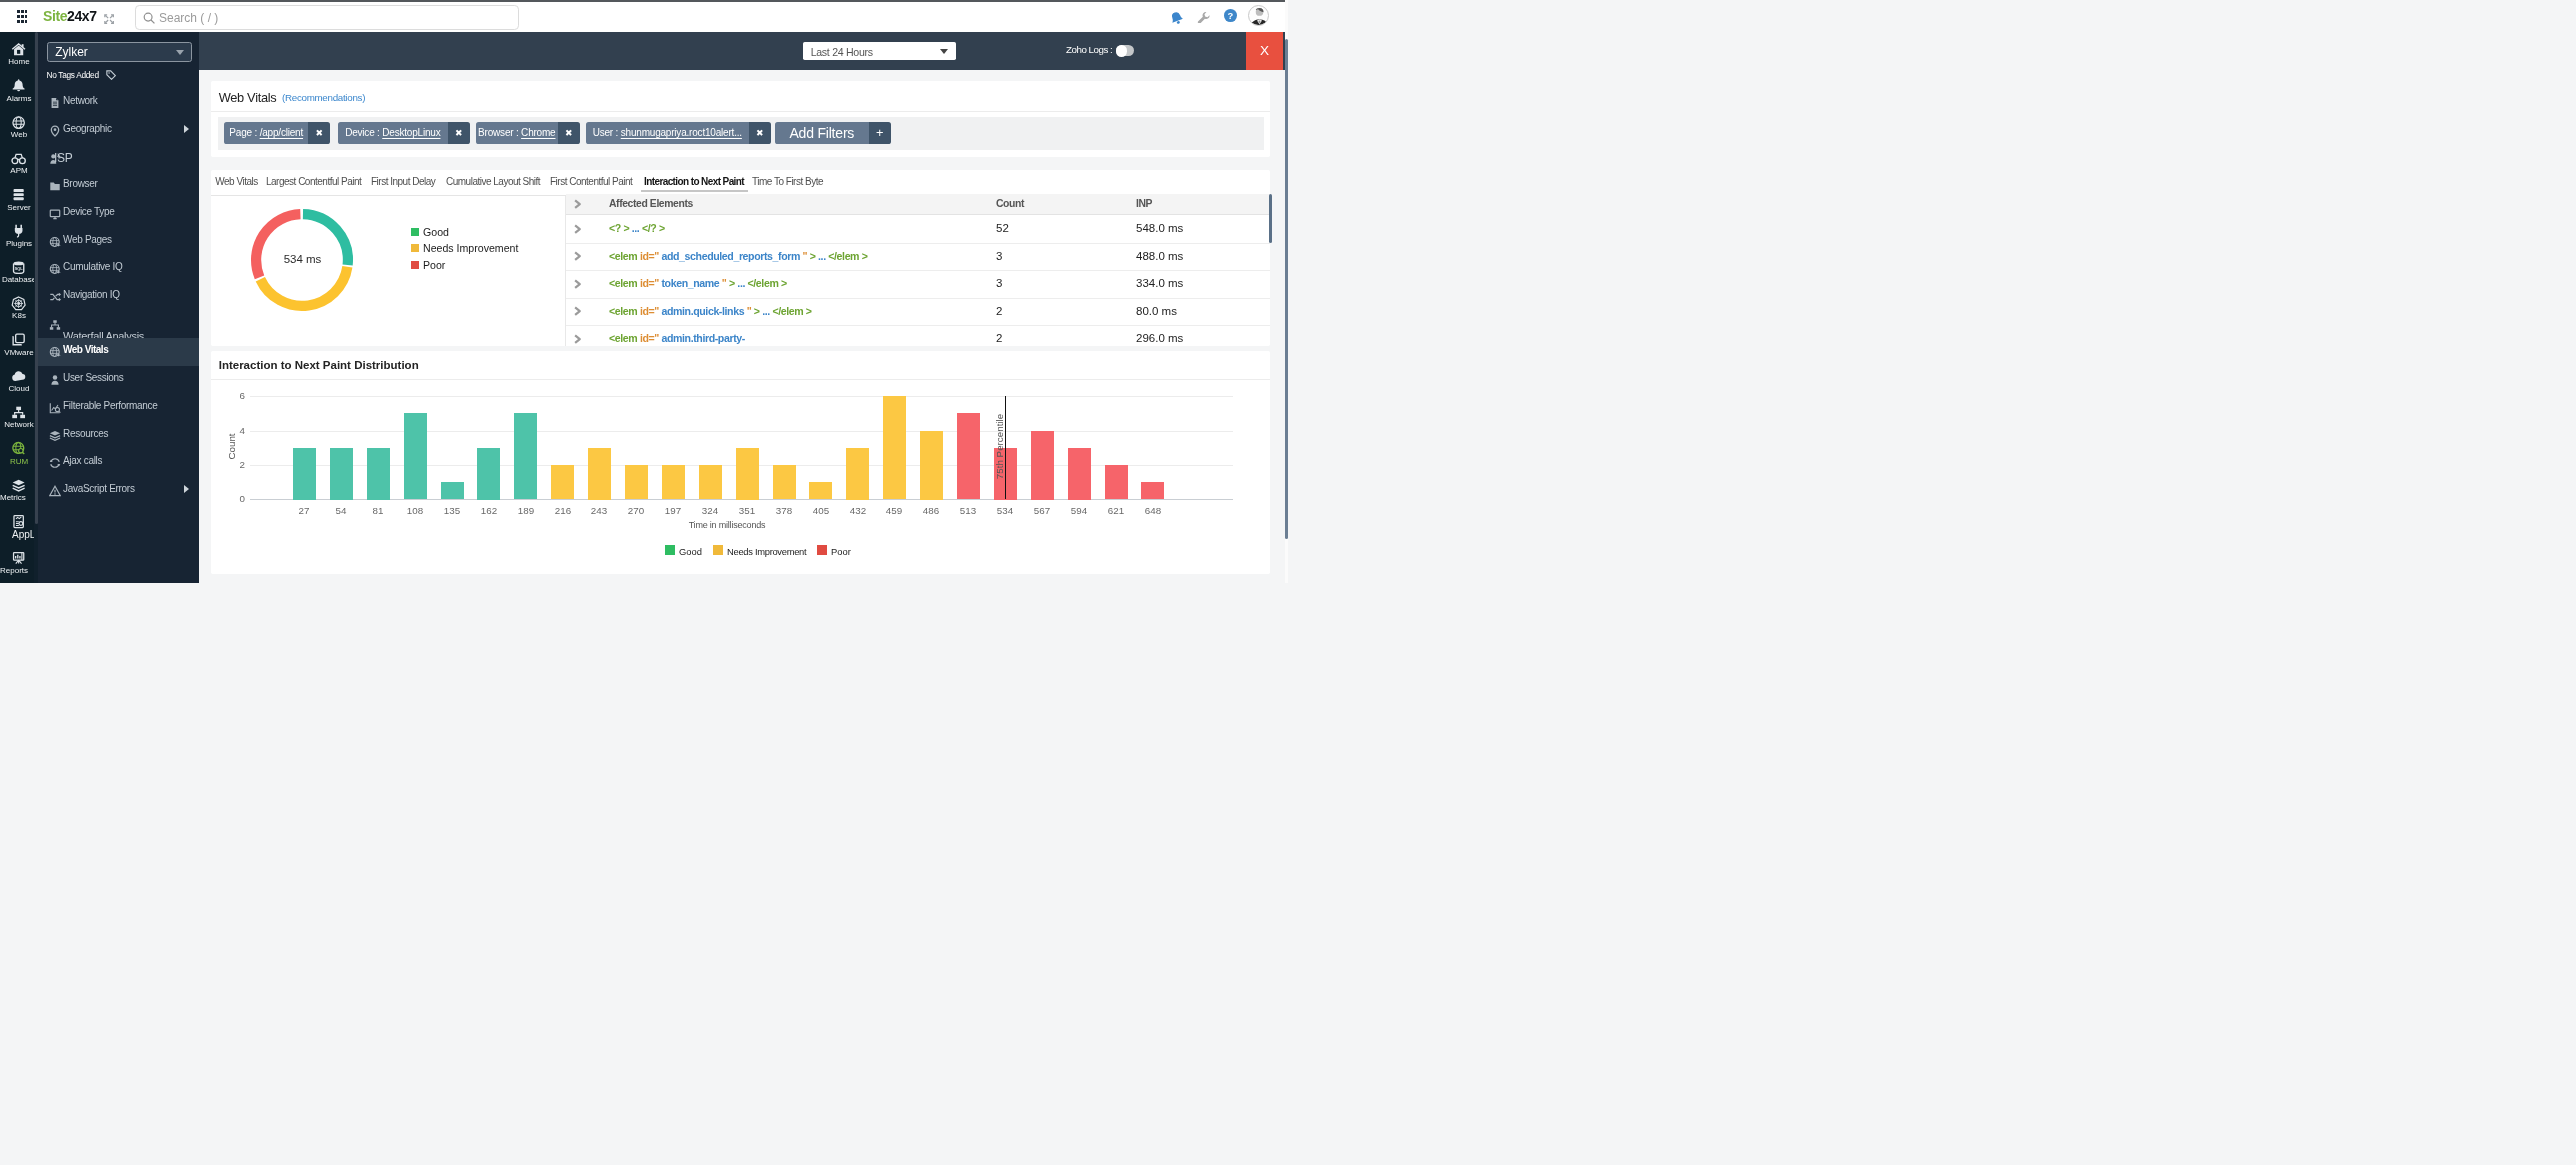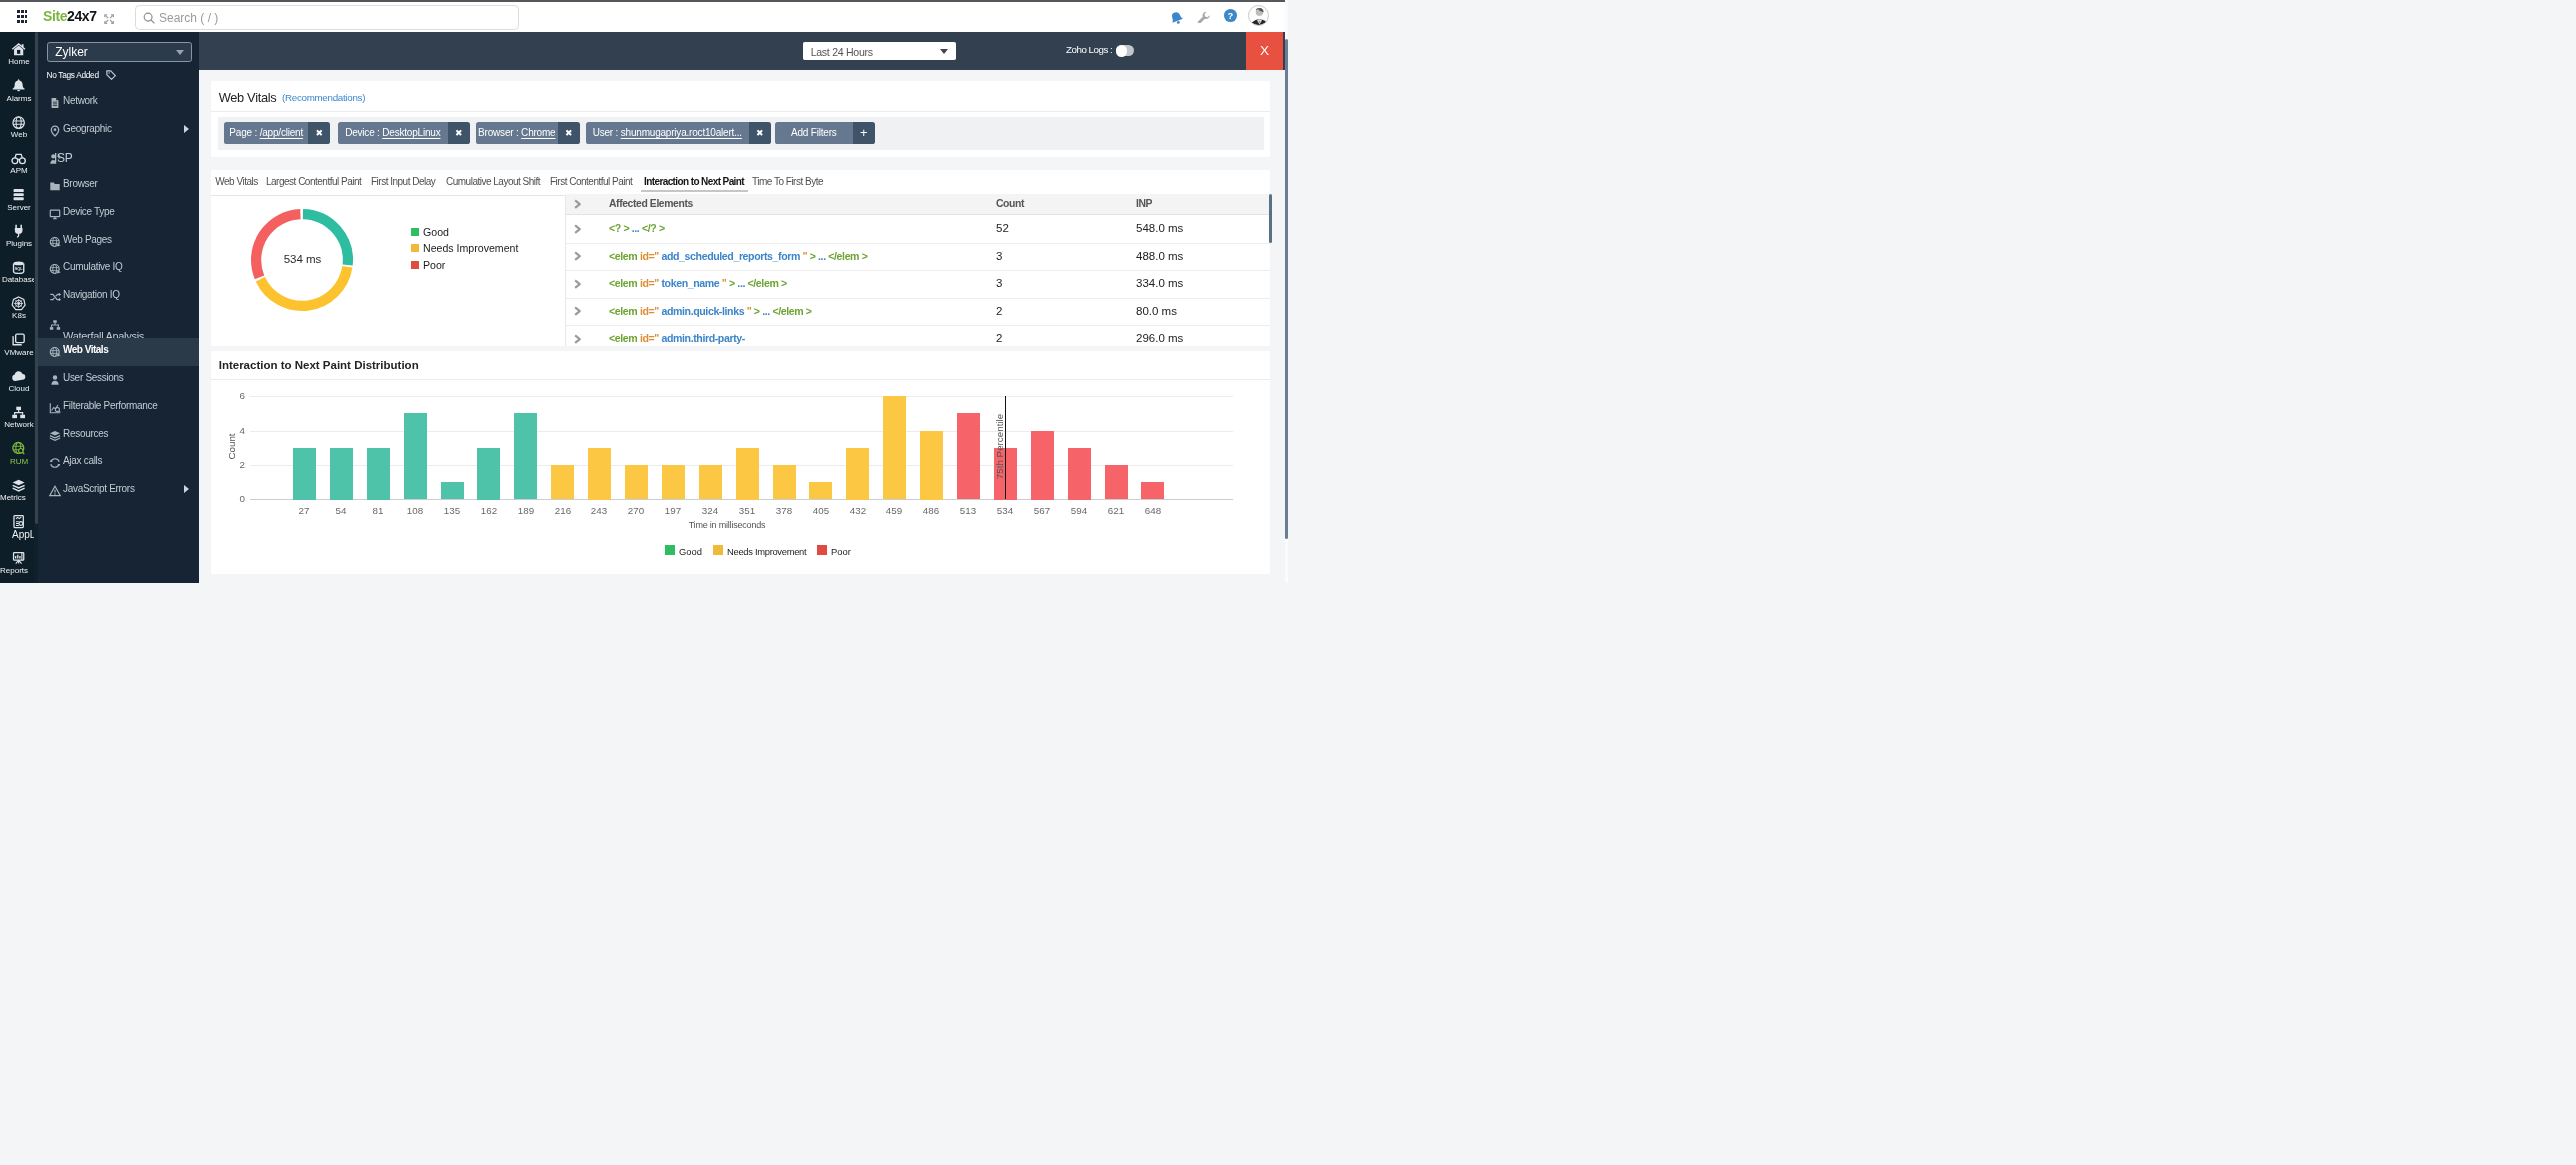--- a/index.html
+++ b/index.html
@@ -317,21 +317,21 @@
       </div>
     <div class="abs" style="left:258px;top:5.4px;height:22px;border-radius:2.6px;overflow:hidden;display:flex">
         <div style="background:#65788f;color:#fff;font-size:10px;line-height:22px;width:82px;text-align:center;letter-spacing:-0.2px;white-space:nowrap">Browser : <u style="text-underline-offset:2.1px">Chrome</u></div>
         <div style="background:#3f5469;color:#fff;width:22px;text-align:center;line-height:22px;font-size:9px">✖</div>
       </div>
     <div class="abs" style="left:368px;top:5.4px;height:22px;border-radius:2.6px;overflow:hidden;display:flex">
         <div style="background:#65788f;color:#fff;font-size:10px;line-height:22px;width:163px;text-align:center;letter-spacing:-0.2px;white-space:nowrap">User : <u style="text-underline-offset:2.1px">shunmugapriya.roct10alert...</u></div>
         <div style="background:#3f5469;color:#fff;width:22px;text-align:center;line-height:22px;font-size:9px">✖</div>
       </div>
     <div class="abs" style="left:557px;top:5.4px;height:22px;border-radius:2.6px;overflow:hidden;display:flex">
-        <div style="background:#65788f;color:#fff;font-size:10px;line-height:22px;width:78px;text-align:center;letter-spacing:-0.2px;white-space:nowrap">Add Filters</div>
+        <div style="background:#65788f;color:#fff;font-size:14px;line-height:22px;width:94px;text-align:center;letter-spacing:-0.2px;white-space:nowrap">Add Filters</div>
         <div style="background:#3f5469;color:#fff;width:22px;text-align:center;line-height:22px;font-size:12.8px">+</div>
       </div>
   </div>
 </div>
 
 <div class="abs" style="left:211px;top:170px;width:1059px;height:176px;background:#fff;border-radius:1.7px">
   <div class="abs" style="left:0;top:25px;width:1059px;height:0.9px;background:#e5e5e5"></div>
   <div class="abs" style="left:4.3px;top:6.4px;font-size:10px;color:#4f4f4f;letter-spacing:-0.5px;white-space:nowrap">Web Vitals</div>
   <div class="abs" style="left:55px;top:6.4px;font-size:10px;color:#4f4f4f;letter-spacing:-0.5px;white-space:nowrap">Largest Contentful Paint</div>
   <div class="abs" style="left:160px;top:6.4px;font-size:10px;color:#4f4f4f;letter-spacing:-0.5px;white-space:nowrap">First Input Delay</div>

